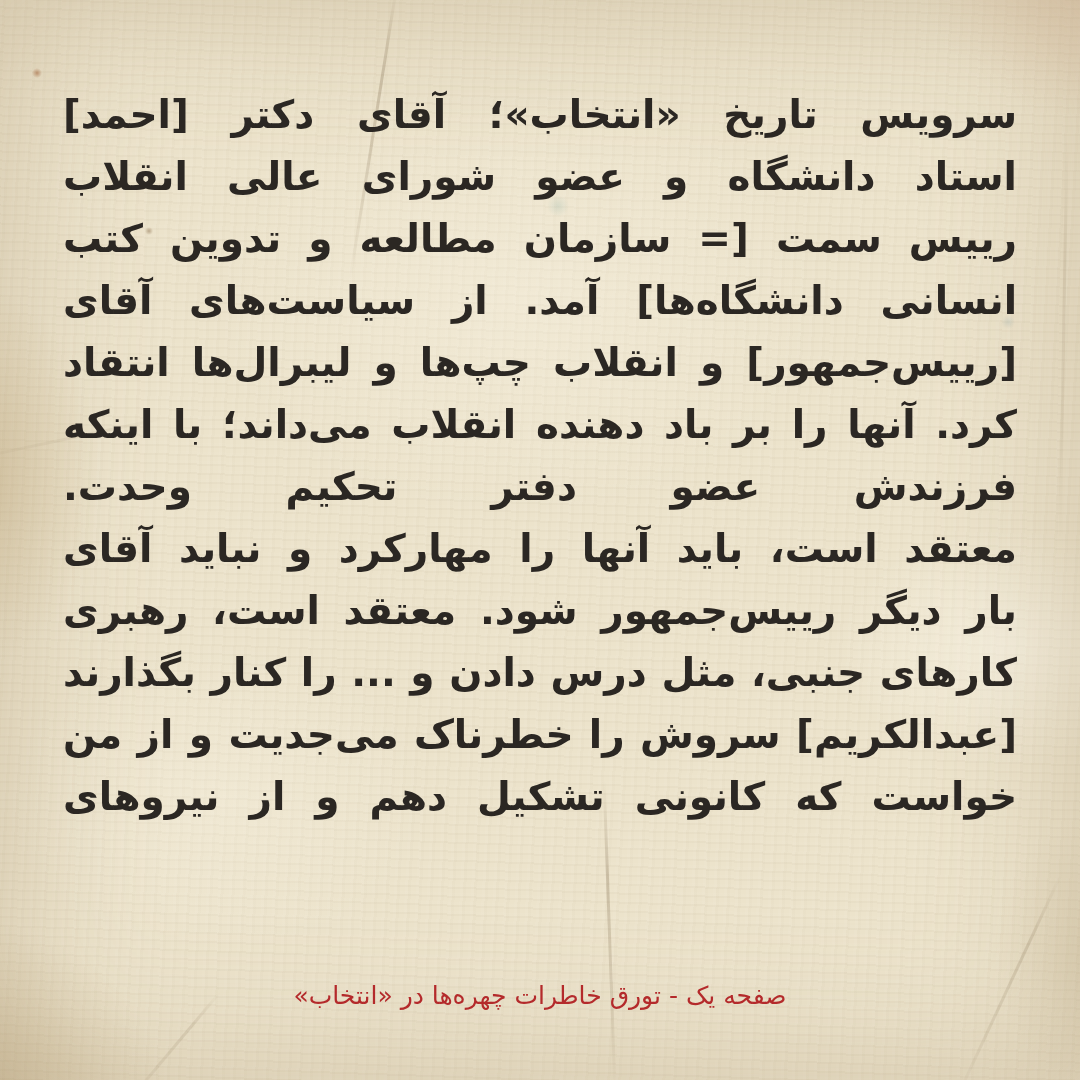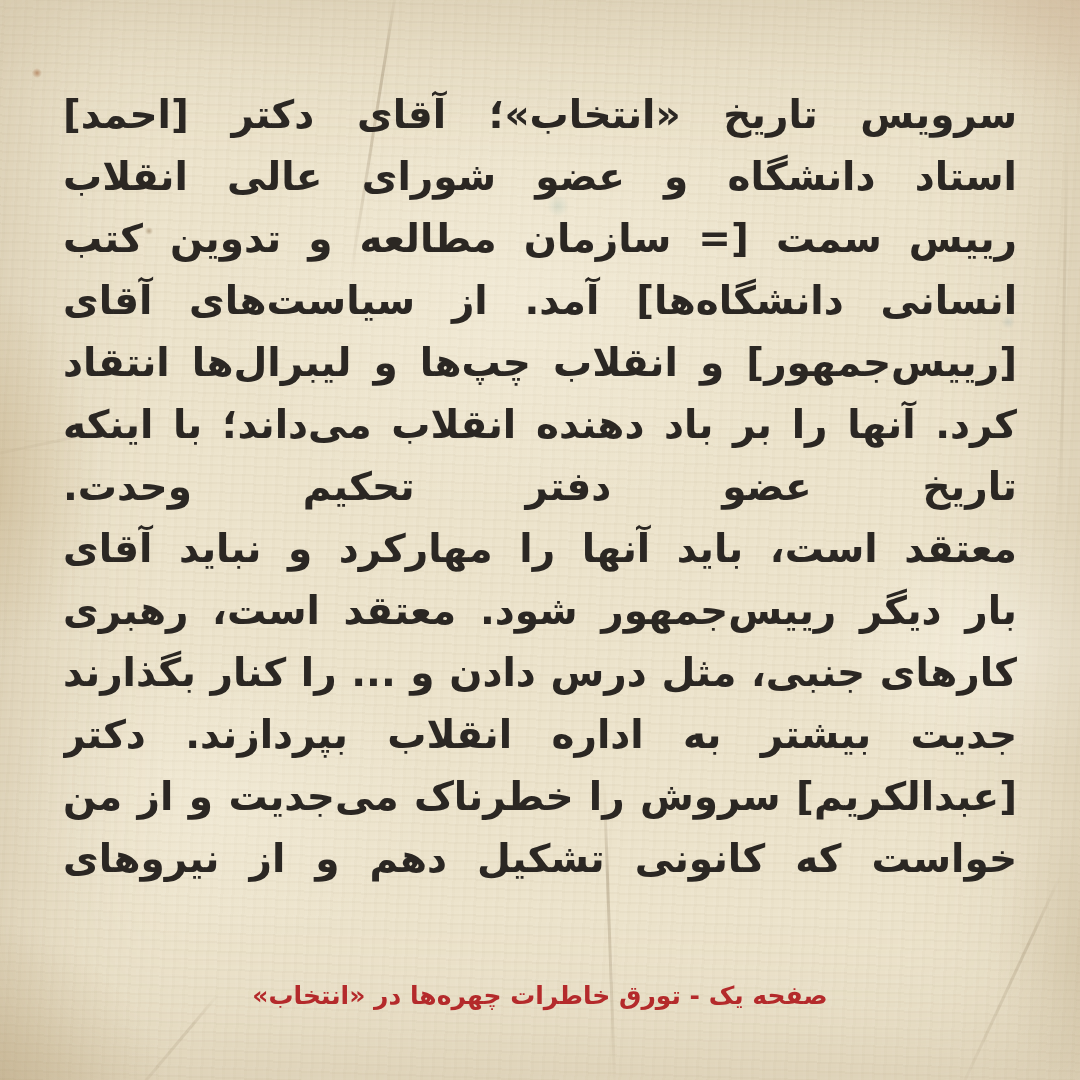--- a/index.html
+++ b/index.html
@@ -51,21 +51,21 @@
     height:62px;line-height:62px;
     font-size:39px;font-weight:bold;
     text-align:justify;text-align-last:justify;
     white-space:normal;overflow:hidden;
   }
   .line:nth-child(8){text-align-last:right;}
 
   .caption{
     position:absolute;top:981px;left:0;right:0;
     direction:rtl;text-align:center;
-    font-size:25px;font-weight:bold;
+    font-size:25px;font-weight:normal;
     color:#b42a2b;
   }
 </style>
 </head>
 <body>
 
 <div class="stage">
 
   <div class="crease crease-v c1"></div>
   <div class="crease crease-v c2"></div>
@@ -74,24 +74,23 @@
   <div class="crease crease-v c5"></div>
   <div class="crease crease-v c6"></div>
 
   <div class="article">
     <div class="line">سرویس تاریخ «انتخاب»؛ آقای دکتر [احمد] احمدی،</div>
     <div class="line">استاد دانشگاه و عضو شورای عالی انقلاب فرهنگی و</div>
     <div class="line">رییس سمت [= سازمان مطالعه و تدوین کتب علوم</div>
     <div class="line">انسانی دانشگاه‌ها] آمد. از سیاست‌های آقای خاتمی،</div>
     <div class="line">[رییس‌جمهور] و انقلاب چپ‌ها و لیبرال‌ها انتقاد</div>
     <div class="line">کرد. آنها را بر باد دهنده انقلاب می‌داند؛ با اینکه خود</div>
-    <div class="line">تاریخ عضو دفتر تحکیم وحدت.</div>
+    <div class="line">فرزندش عضو دفتر تحکیم وحدت.</div>
     <div class="line">معتقد است، باید آنها را مهارکرد و نباید آقای خاتمی،</div>
     <div class="line">بار دیگر رییس‌جمهور شود. معتقد است، رهبری باید</div>
     <div class="line">کارهای جنبی، مثل درس دادن و ... را کنار بگذارند و با</div>
-    <div class="line">جدیت بیشتر به اداره انقلاب بپردازند. دکتر</div>
     <div class="line">[عبدالکریم] سروش را خطرناک می‌جدیت و از من</div>
     <div class="line">خواست که کانونی تشکیل دهم و از نیروهای انقلاب،</div>
   </div>
 
   <div class="caption">صفحه یک - تورق خاطرات چهره‌ها در «انتخاب»</div>
 
 </div>
 
 </body></html>

